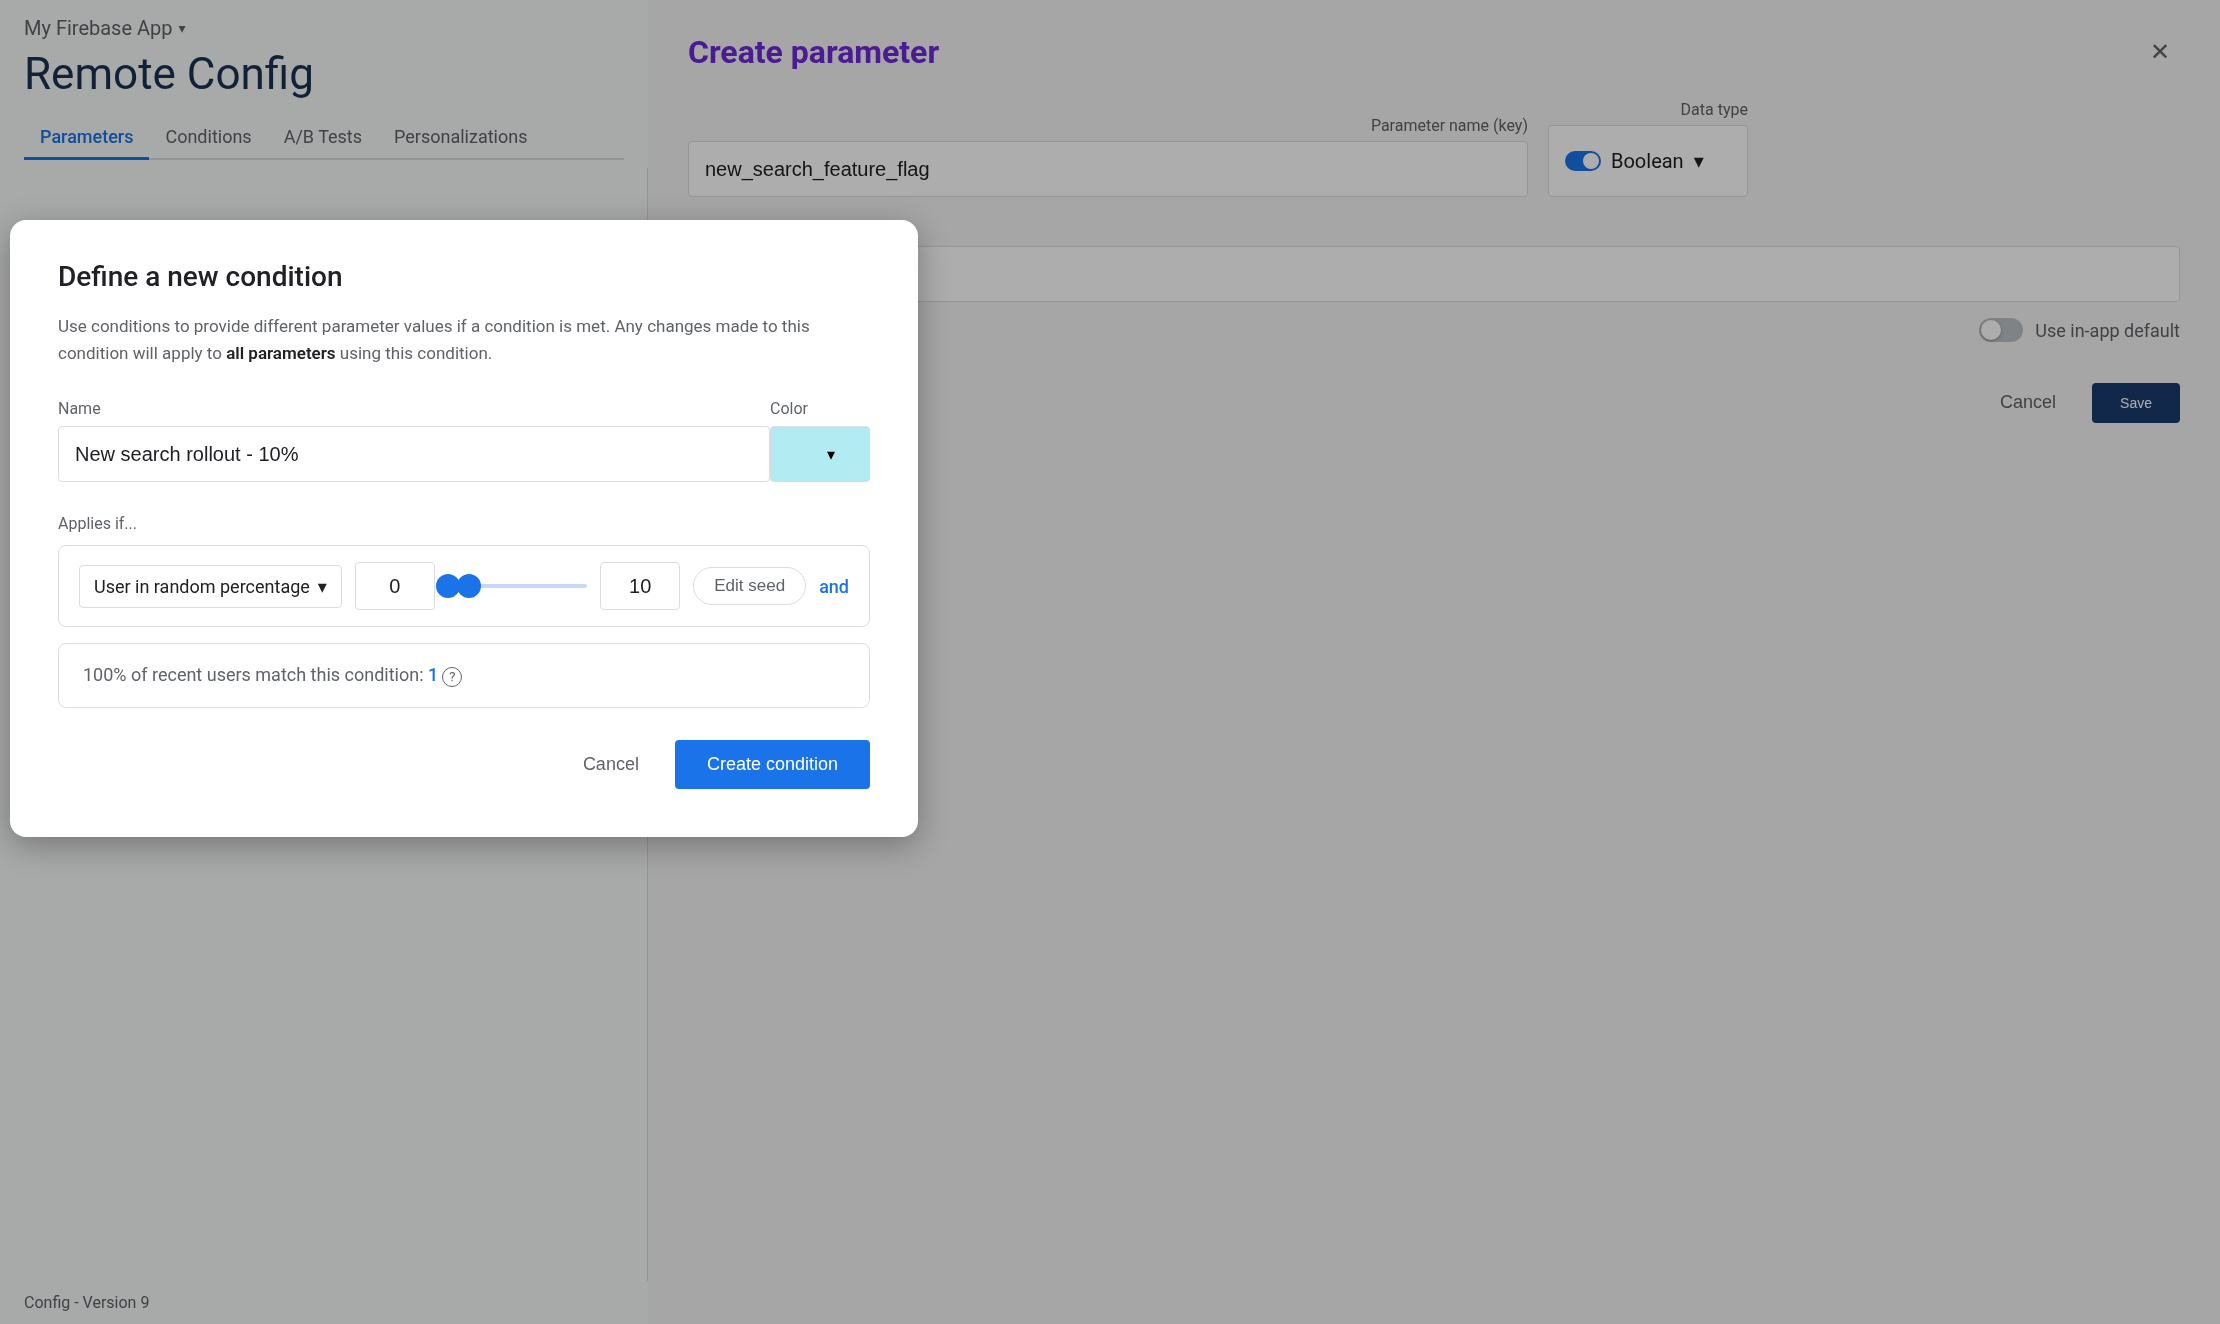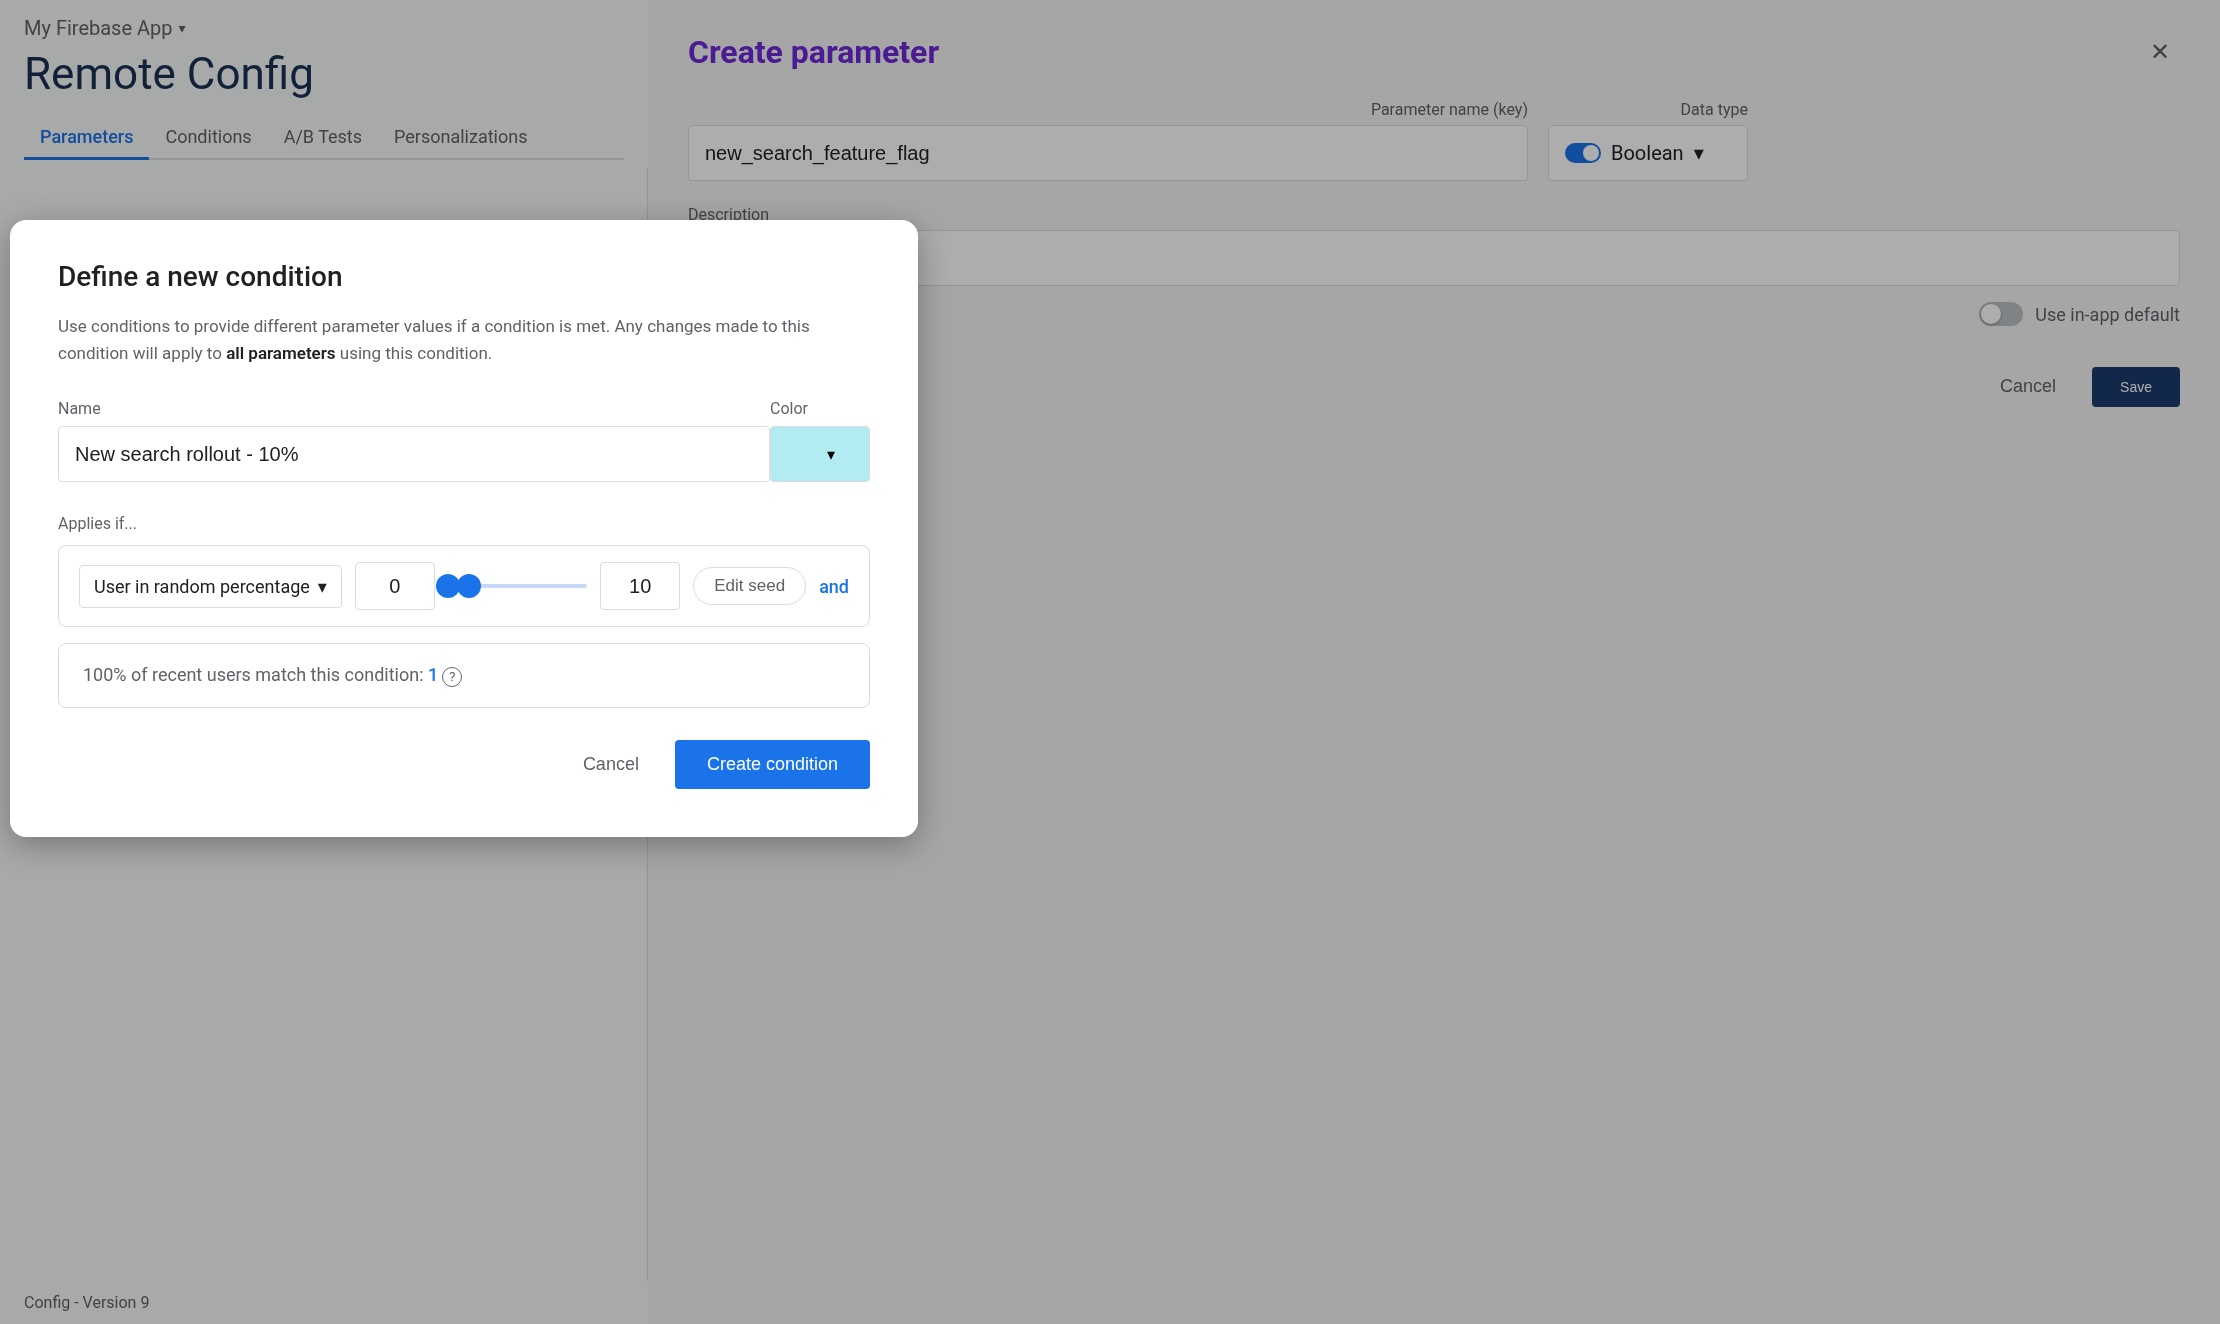--- a/index.html
+++ b/index.html
@@ -132,21 +132,21 @@
       padding: 0 16px;
       font-size: 20px;
       color: #202124;
       background: white;
       outline: none;
     }
     .data-type-select {
       display: flex;
       align-items: center;
       gap: 10px;
-      height: 56px;
+      height: 72px;
       border: 1px solid #dadce0;
       border-radius: 4px;
       padding: 0 16px;
       background: white;
       font-size: 20px;
       color: #202124;
       min-width: 200px;
       cursor: pointer;
     }
     .toggle-icon {

